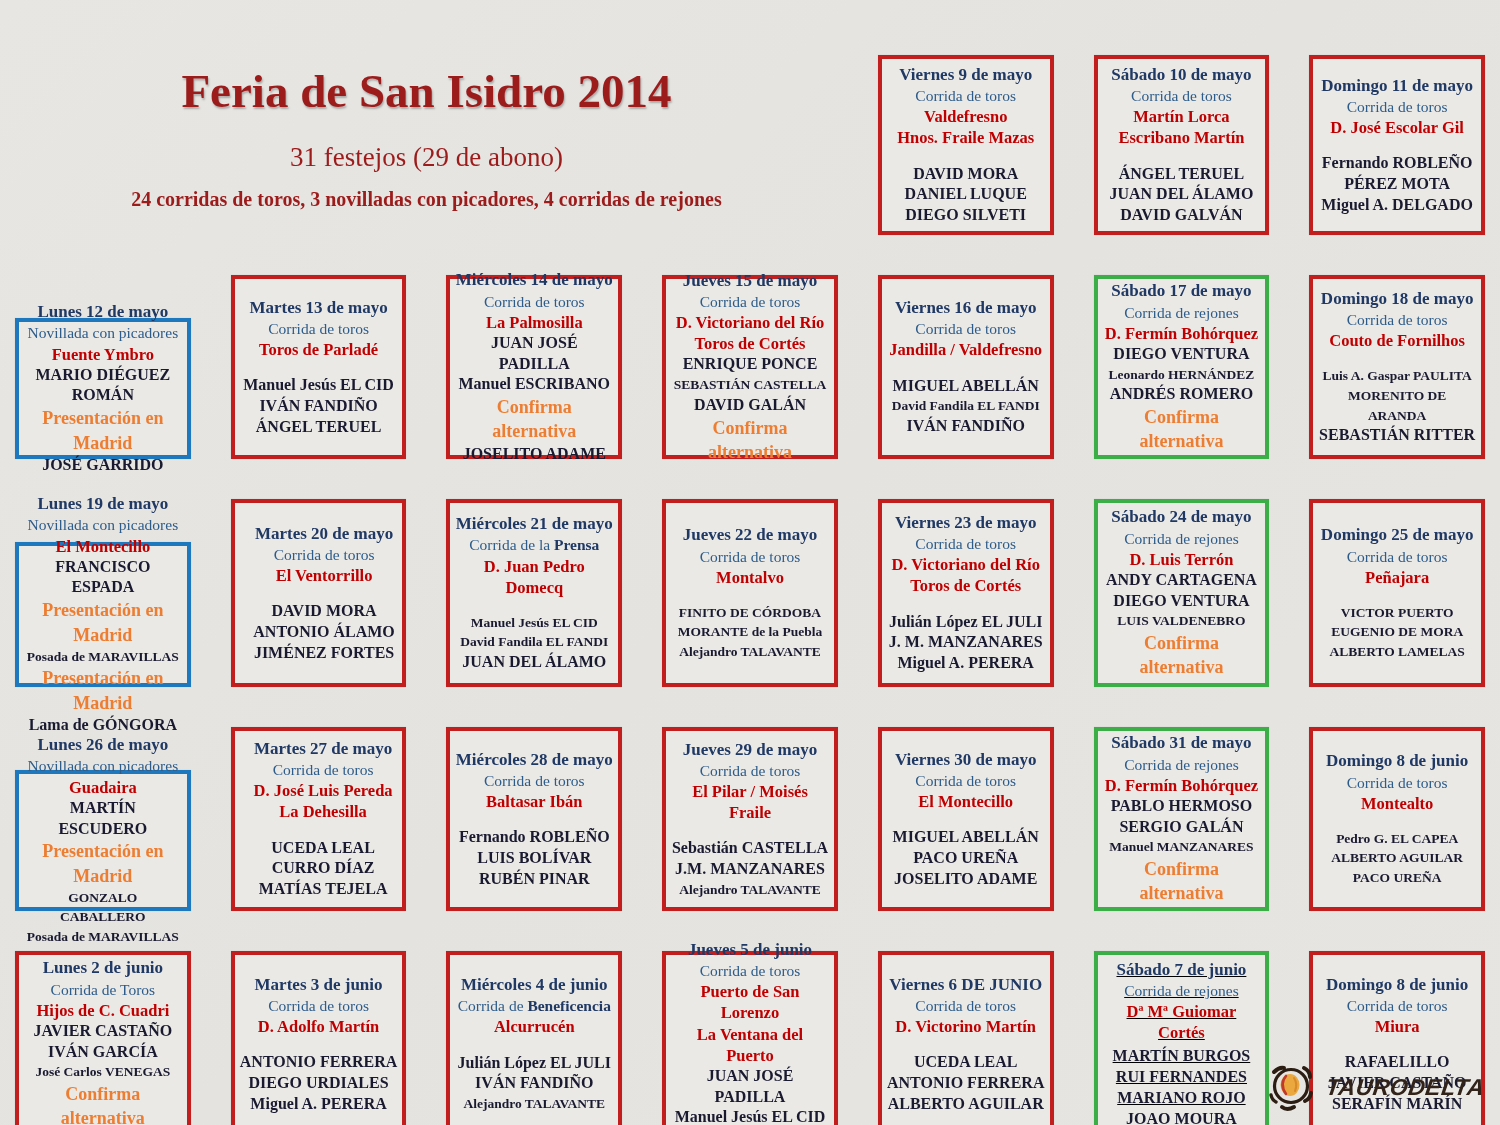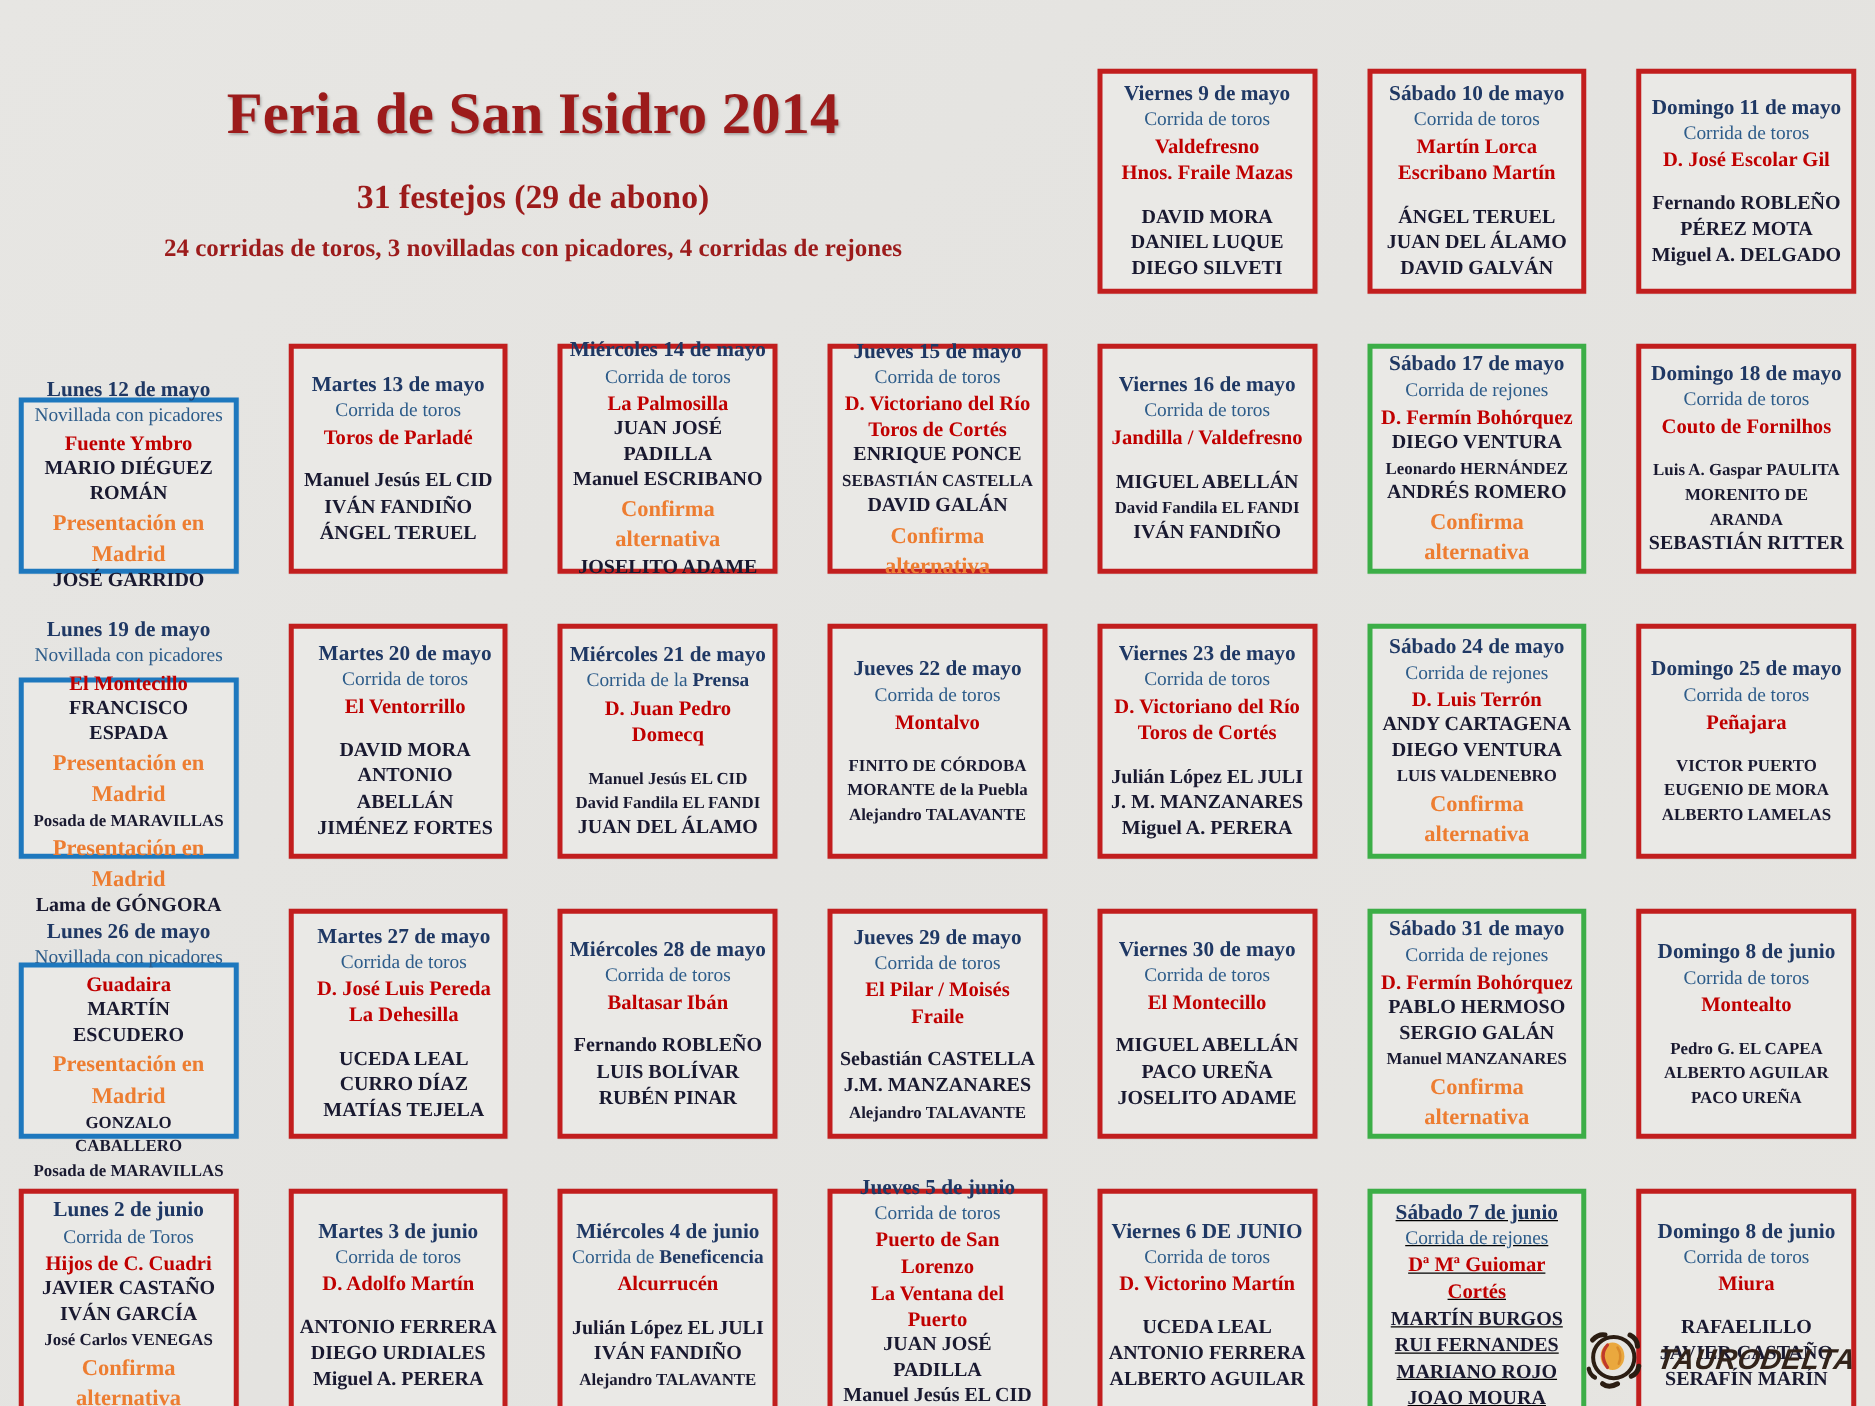--- a/index.html
+++ b/index.html
@@ -22,21 +22,21 @@
   .title-block {
     grid-column:1 / 5; grid-row:1;
     display:flex; flex-direction:column; align-items:center;
     padding-top:12px; text-align:center;
   }
   .title {
     font-size:47px; font-weight:bold; color:#9c1b1b; line-height:1.05;
     text-shadow:1px 2px 2px rgba(60,60,60,0.35);
   }
   .subtitle {
-    font-size:27px; font-weight:bold; color:#9c1b1b; margin-top:26px;
+    font-size:27px; font-weight:normal; color:#9c1b1b; margin-top:26px;
   }
   .summary {
     font-size:20px; font-weight:bold; color:#9c1b1b; margin-top:15px;
   }
   .card {
     background:#eae9e6;
     display:flex; flex-direction:column; justify-content:center; align-items:center;
     text-align:center; padding:4px 5px; box-sizing:border-box;
     box-shadow:0 0 1px rgba(0,0,0,0.15);
   }
@@ -182,21 +182,21 @@
         <div class="ln nameSm">Posada de MARAVILLAS</div>
         <div class="ln note">Presentación en Madrid</div>
         <div class="ln name">Lama de GÓNGORA</div>
       </div>
       <div class="card b-red" style="grid-area: 3 / 2; padding-left: 16px;">
         <div class="ln date">Martes 20 de mayo</div>
         <div class="ln type">Corrida de toros</div>
         <div class="ln venue">El Ventorrillo</div>
         <div class="ln gap"></div>
         <div class="ln name">DAVID MORA</div>
-        <div class="ln name">ANTONIO ABELLÁN</div>
+        <div class="ln name">ANTONIO ÁLAMO</div>
         <div class="ln name">JIMÉNEZ FORTES</div>
       </div>
       <div class="card b-red" style="grid-area: 3 / 3;">
         <div class="ln date">Miércoles 21 de mayo</div>
         <div class="ln type"><span class="type">Corrida de la </span><span class="typeB">Prensa</span></div>
         <div class="ln venue">D. Juan Pedro Domecq</div>
         <div class="ln gap"></div>
         <div class="ln nameSm">Manuel Jesús EL CID</div>
         <div class="ln nameSm">David Fandila EL FANDI</div>
         <div class="ln name">JUAN DEL ÁLAMO</div>

